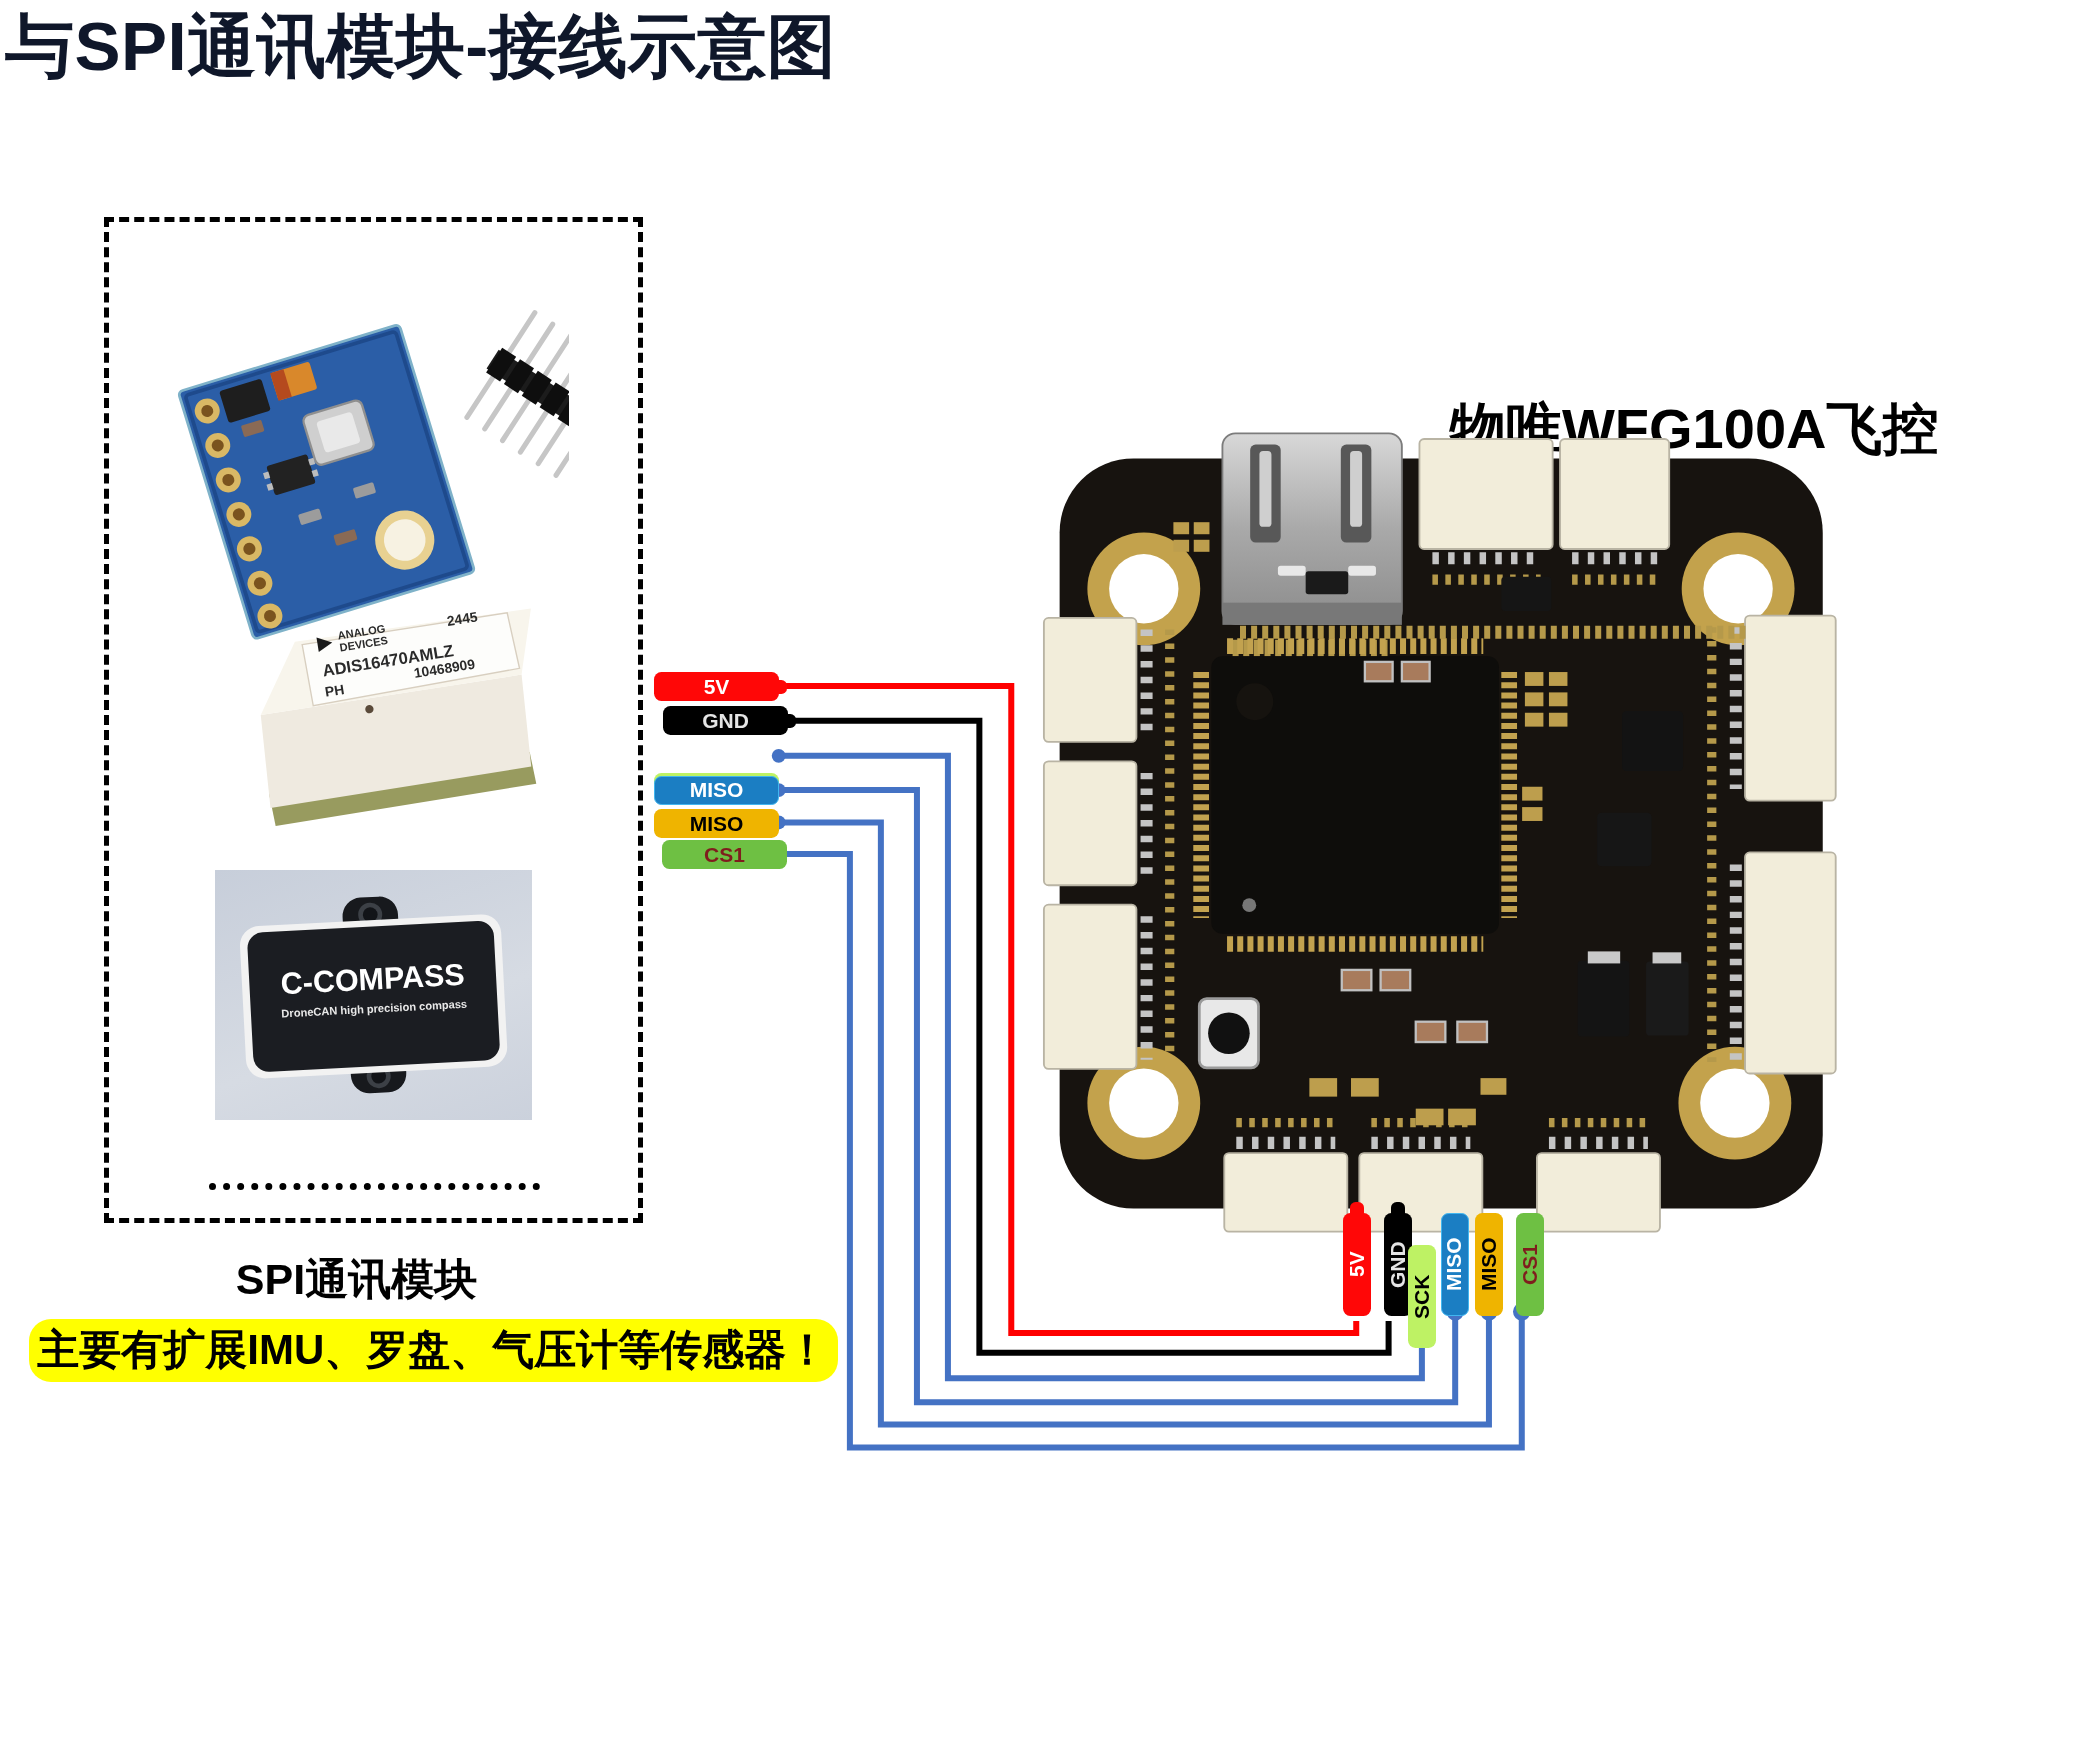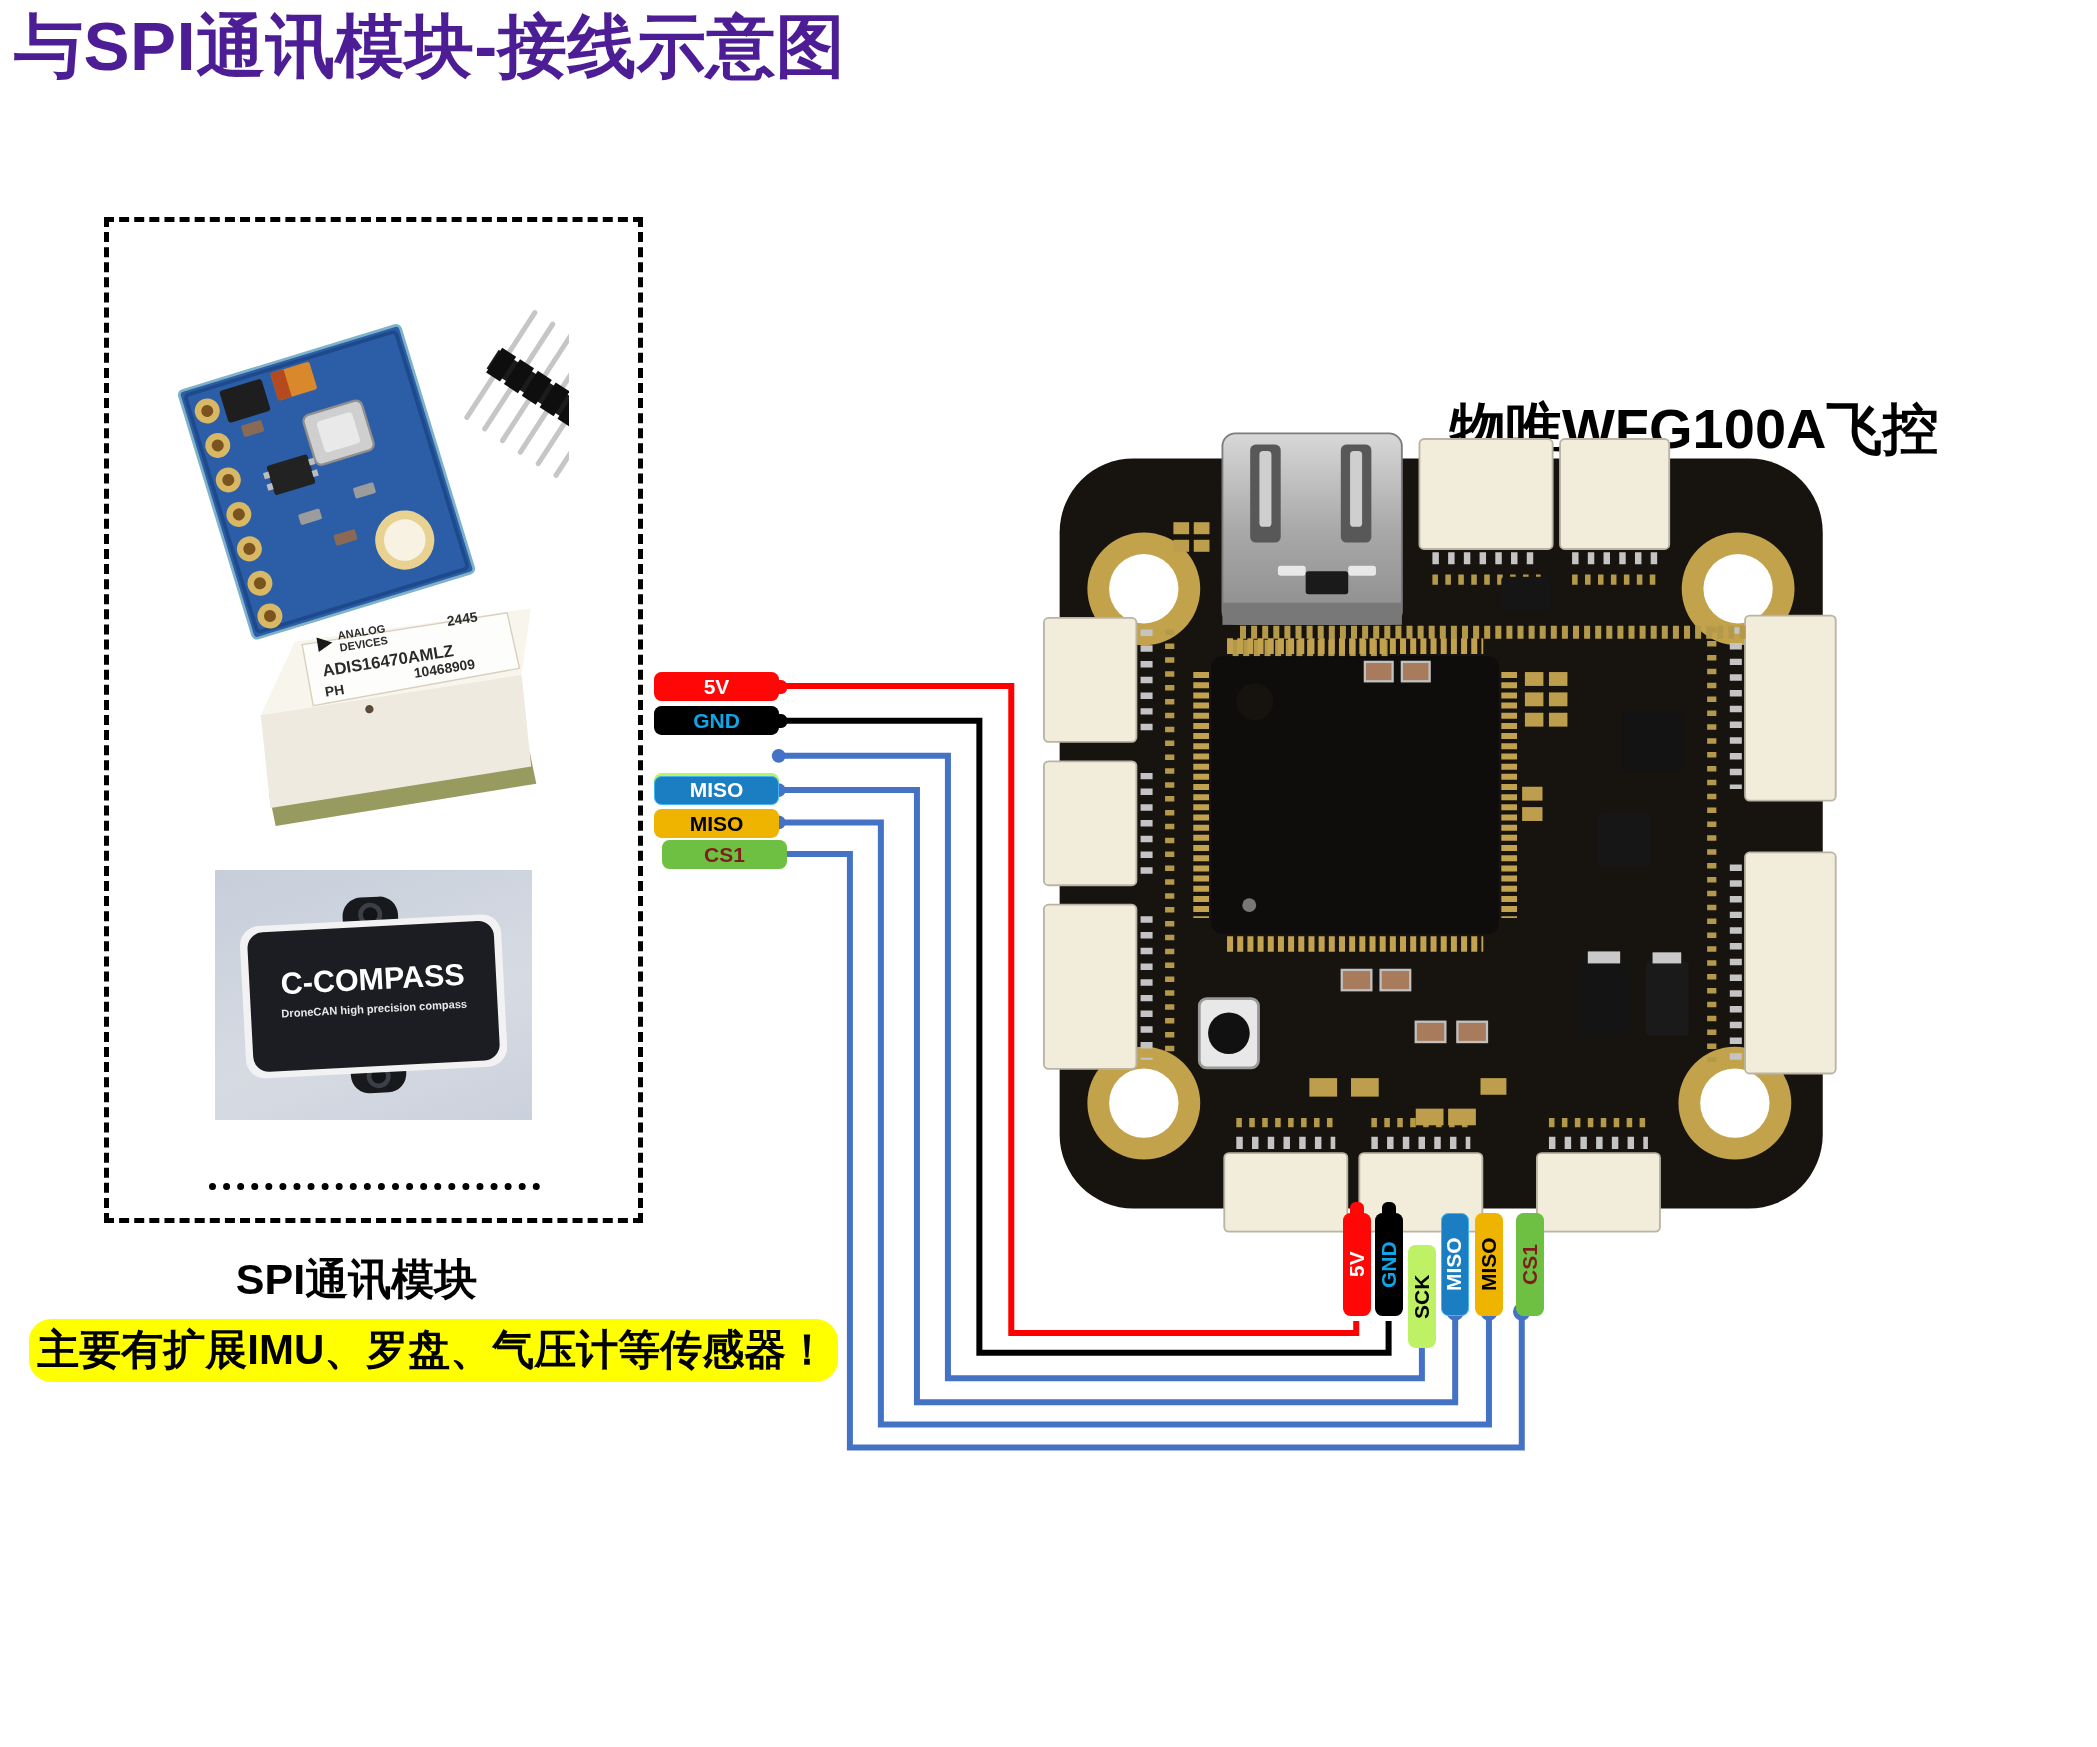--- a/index.html
+++ b/index.html
@@ -1,21 +1,21 @@
 <!DOCTYPE html>
 <html style="font-size:7.4px"><head>
 <meta charset="utf-8">
 <style>
   html,body{margin:0;padding:0;background:#fff;}
   body{position:relative;width:2097px;height:1748px;overflow:hidden;
        font-family:"Liberation Sans","DejaVu Sans",sans-serif;}
   .abs{position:absolute;}
 
   
-  .page-title{left:14px;top:0.9px;font-size:69px;font-weight:700;color:#4c1d95;
+  .page-title{left:5px;top:0.9px;font-size:69px;font-weight:700;color:#0f172a;
               white-space:nowrap;letter-spacing:0.5px;}
 
   
   .spi-box{left:104px;top:217px;width:529px;height:996px;border:5.1px dashed #000;}
 
   
   .photo{overflow:hidden;}
   .compass-photo{left:215px;top:870px;width:317px;height:250px;
                  background:linear-gradient(160deg,#C7CEDA 0%,#D6DBE3 60%,#CBD1DC 100%);}
 
@@ -29,21 +29,21 @@
   
   .fc-label{left:1450px;top:392px;font-size:56px;font-weight:700;color:#000;white-space:nowrap;}
 
   
   .pin-h{left:654px;width:125px;height:29px;border-radius:7.4px;text-align:center;
          font-size:21px;font-weight:700;line-height:29px;box-sizing:border-box;}
   .pin-v{top:1213px;width:28px;height:103px;border-radius:7.4px;box-sizing:border-box;
          font-size:21px;font-weight:700;writing-mode:vertical-rl;transform:rotate(180deg);
          text-align:center;line-height:28px;}
   .pin-5v{background:#FF0707;color:#fff;}
-  .pin-gnd{background:#000;color:#0ea5e9;}
+  .pin-gnd{background:#000;color:#e5e5e5;margin-left:9px;}
   .pin-sck{background:#bef264;color:#000;margin-top:32px;}
   .pin-miso{background:#1B7EC3;color:#fff;border:1.9px solid #41B6F0;line-height:25px;}
   .pin-v.pin-miso{line-height:24px;}
   .pin-miso2{background:#EFB400;color:#000;}
   .pin-cs1{background:#6EC043;color:#7f1d1d;margin-left:8px;}
   
   .nub-r::after{content:"";position:absolute;right:-7.9px;top:50%;transform:translateY(-50%);
                 width:10.2px;height:14px;border-radius:0 5.6px 5.6px 0;background:inherit;}
   .nub-b::after{content:"";position:absolute;bottom:-11px;left:50%;transform:translateX(-50%);
                 width:14px;height:12px;border-radius:0 0 5.6px 5.6px;background:inherit;}

